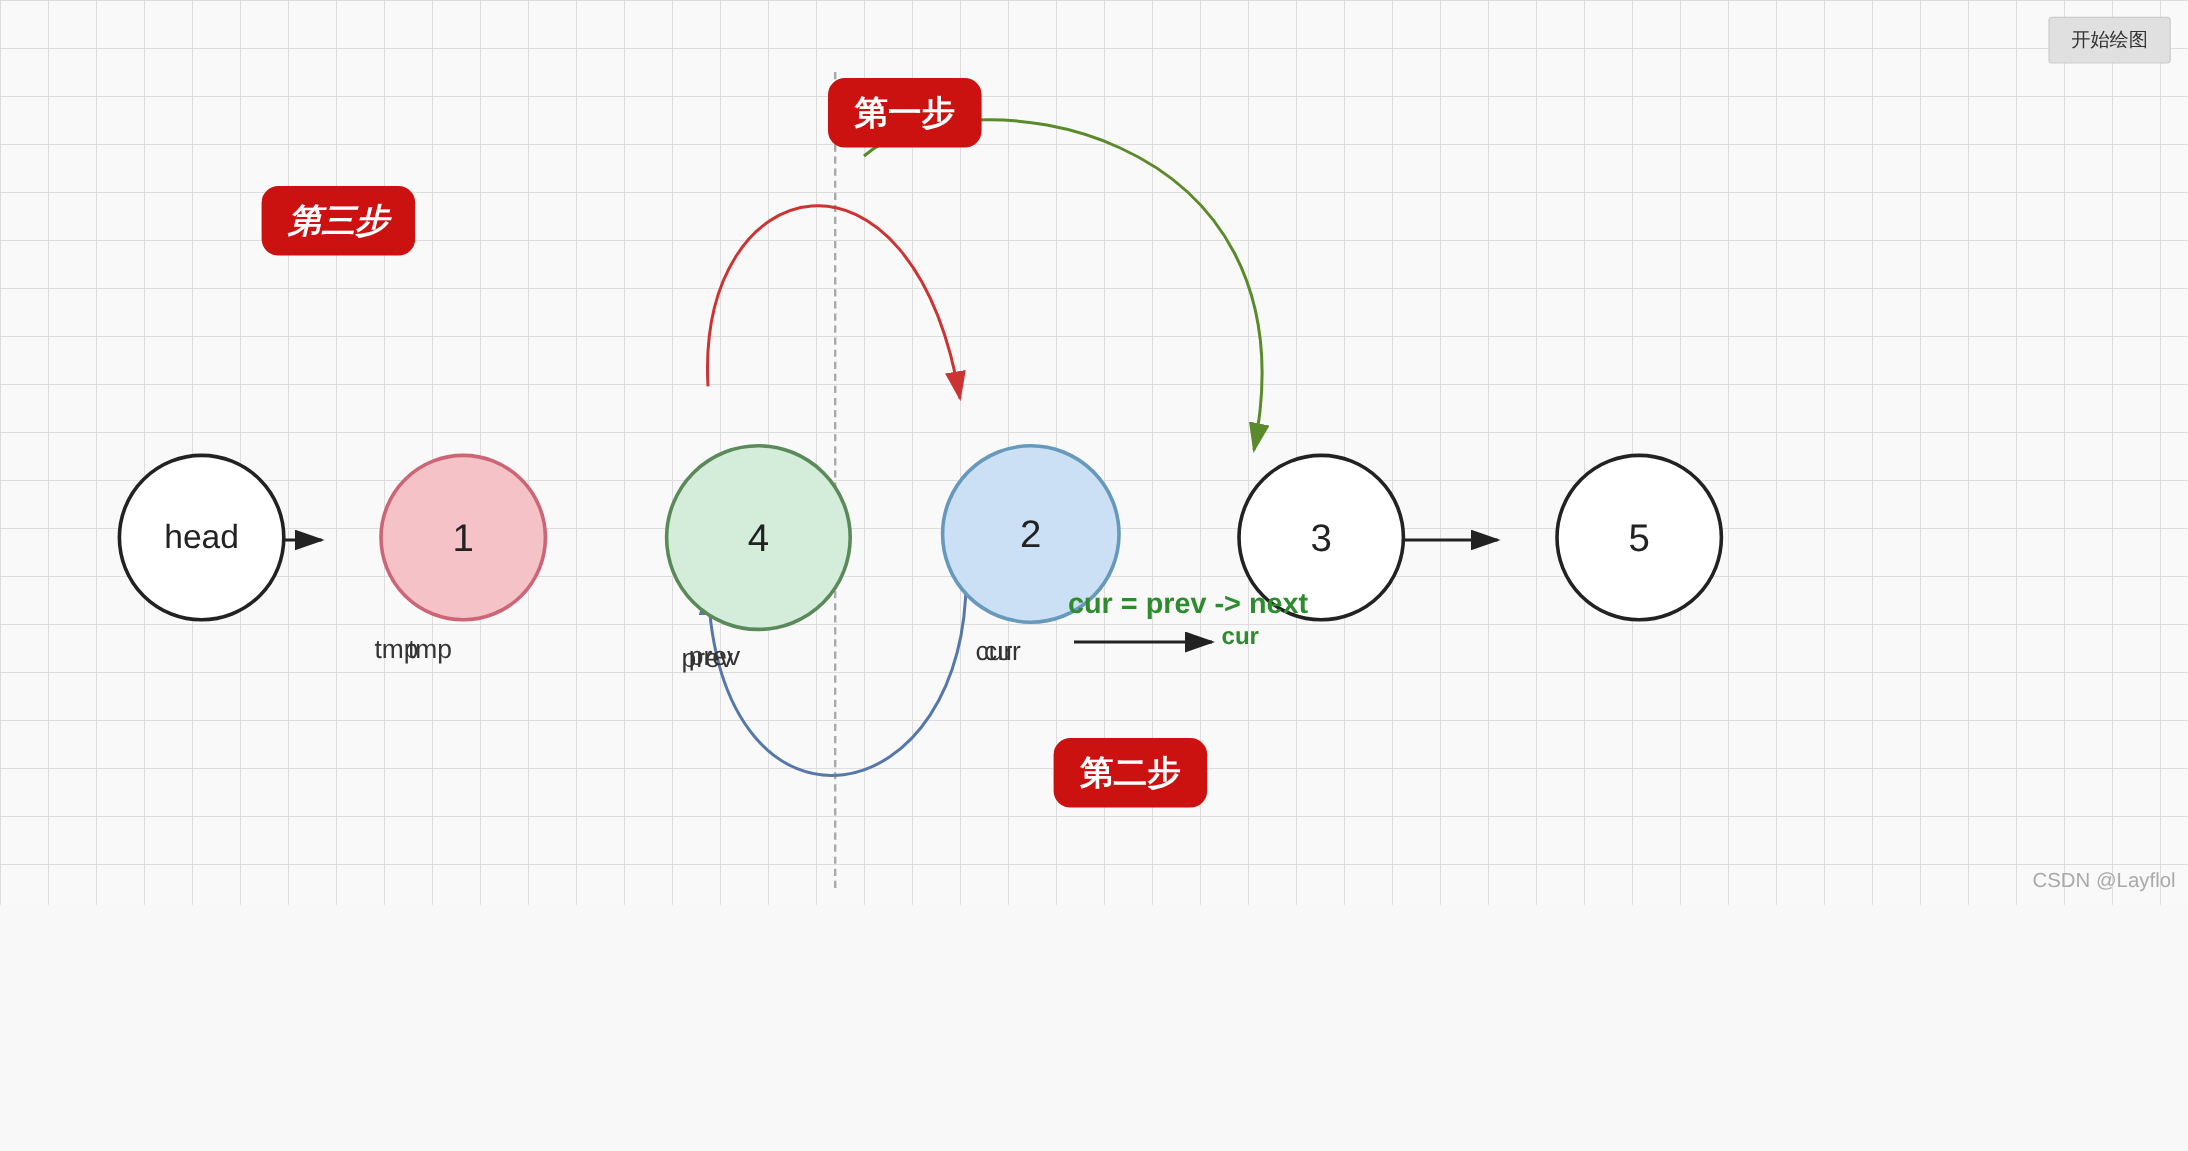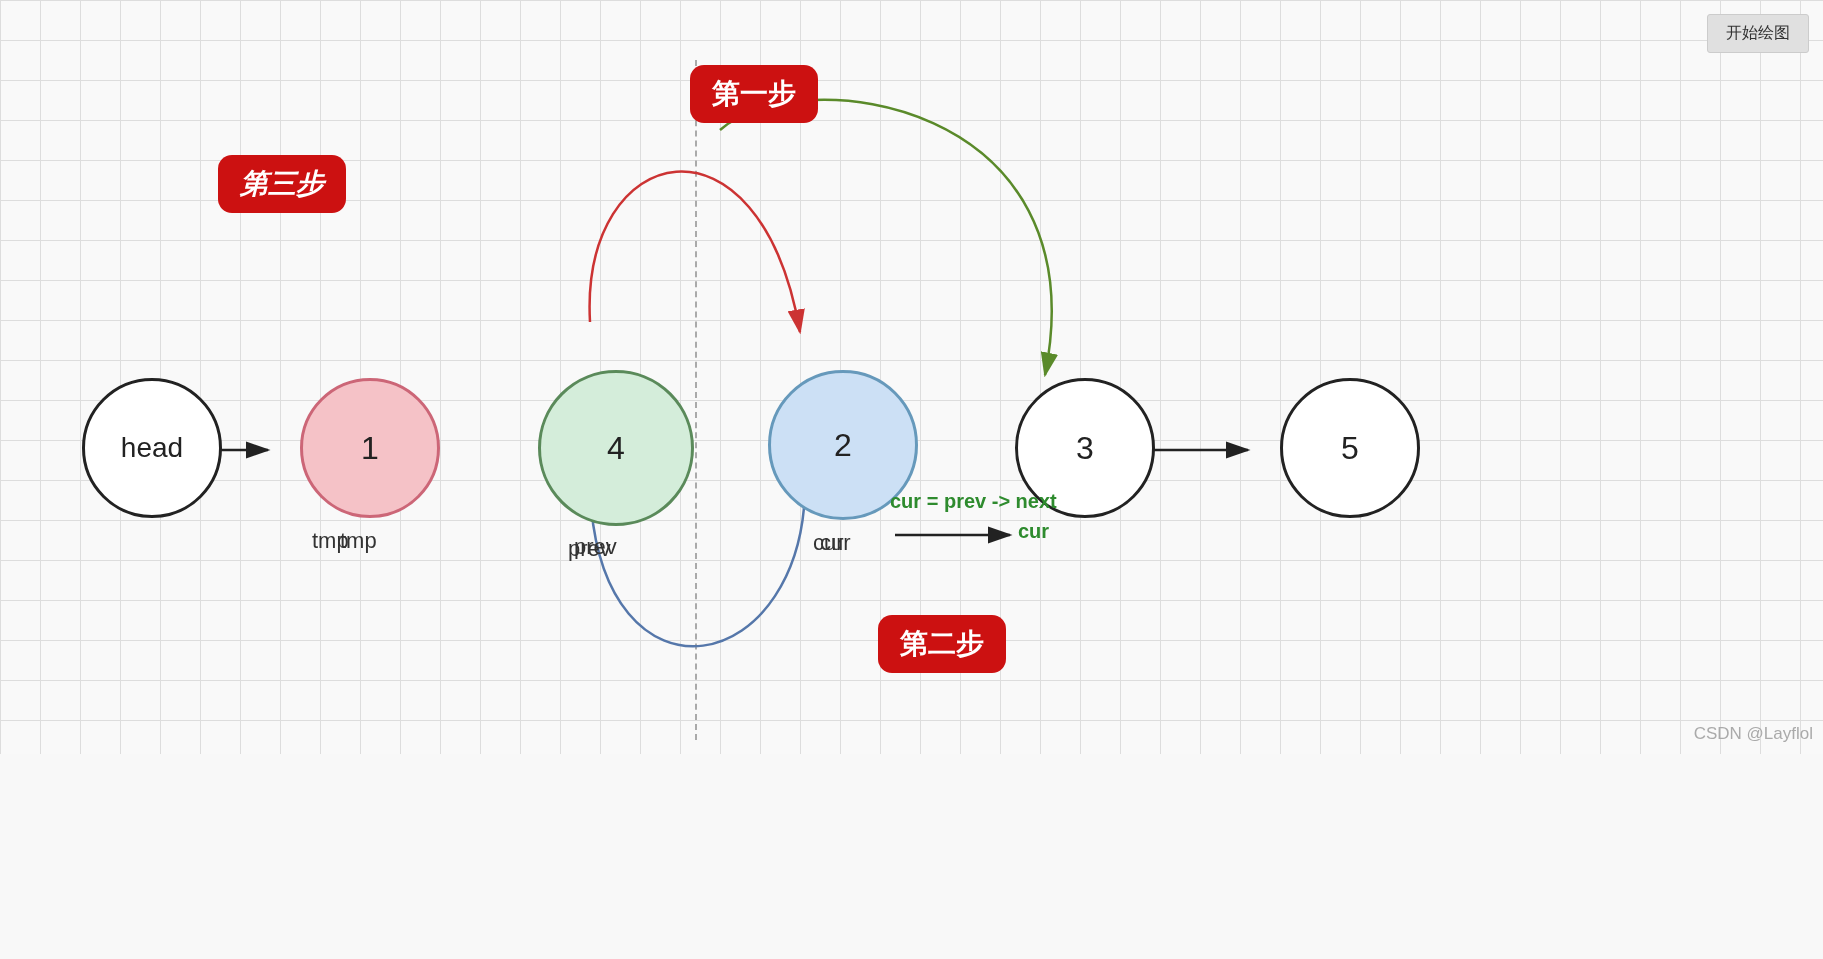--- a/index.html
+++ b/index.html
@@ -21,39 +21,40 @@
       background-size: 40px 40px;
     }
     .node {
       position: absolute;
       border-radius: 50%;
       display: flex;
       align-items: center;
       justify-content: center;
       font-size: 32px;
       font-weight: normal;
+      margin-left: 16px;
     }
     .node-label {
       position: absolute;
       text-align: center;
       font-size: 22px;
       color: #333;
     }
     .step-badge {
       position: absolute;
       background: #cc1111;
       color: white;
       font-size: 28px;
       font-weight: bold;
       padding: 10px 22px;
       border-radius: 14px;
     }
     .annotation {
       position: absolute;
-      font-size: 20px;
+      font-size: 24px;
       color: #2e8b2e;
       font-weight: bold;
     }
     .start-btn {
       position: absolute;
       top: 14px;
       right: 14px;
       background: #e0e0e0;
       border: 1px solid #ccc;
       padding: 8px 18px;

